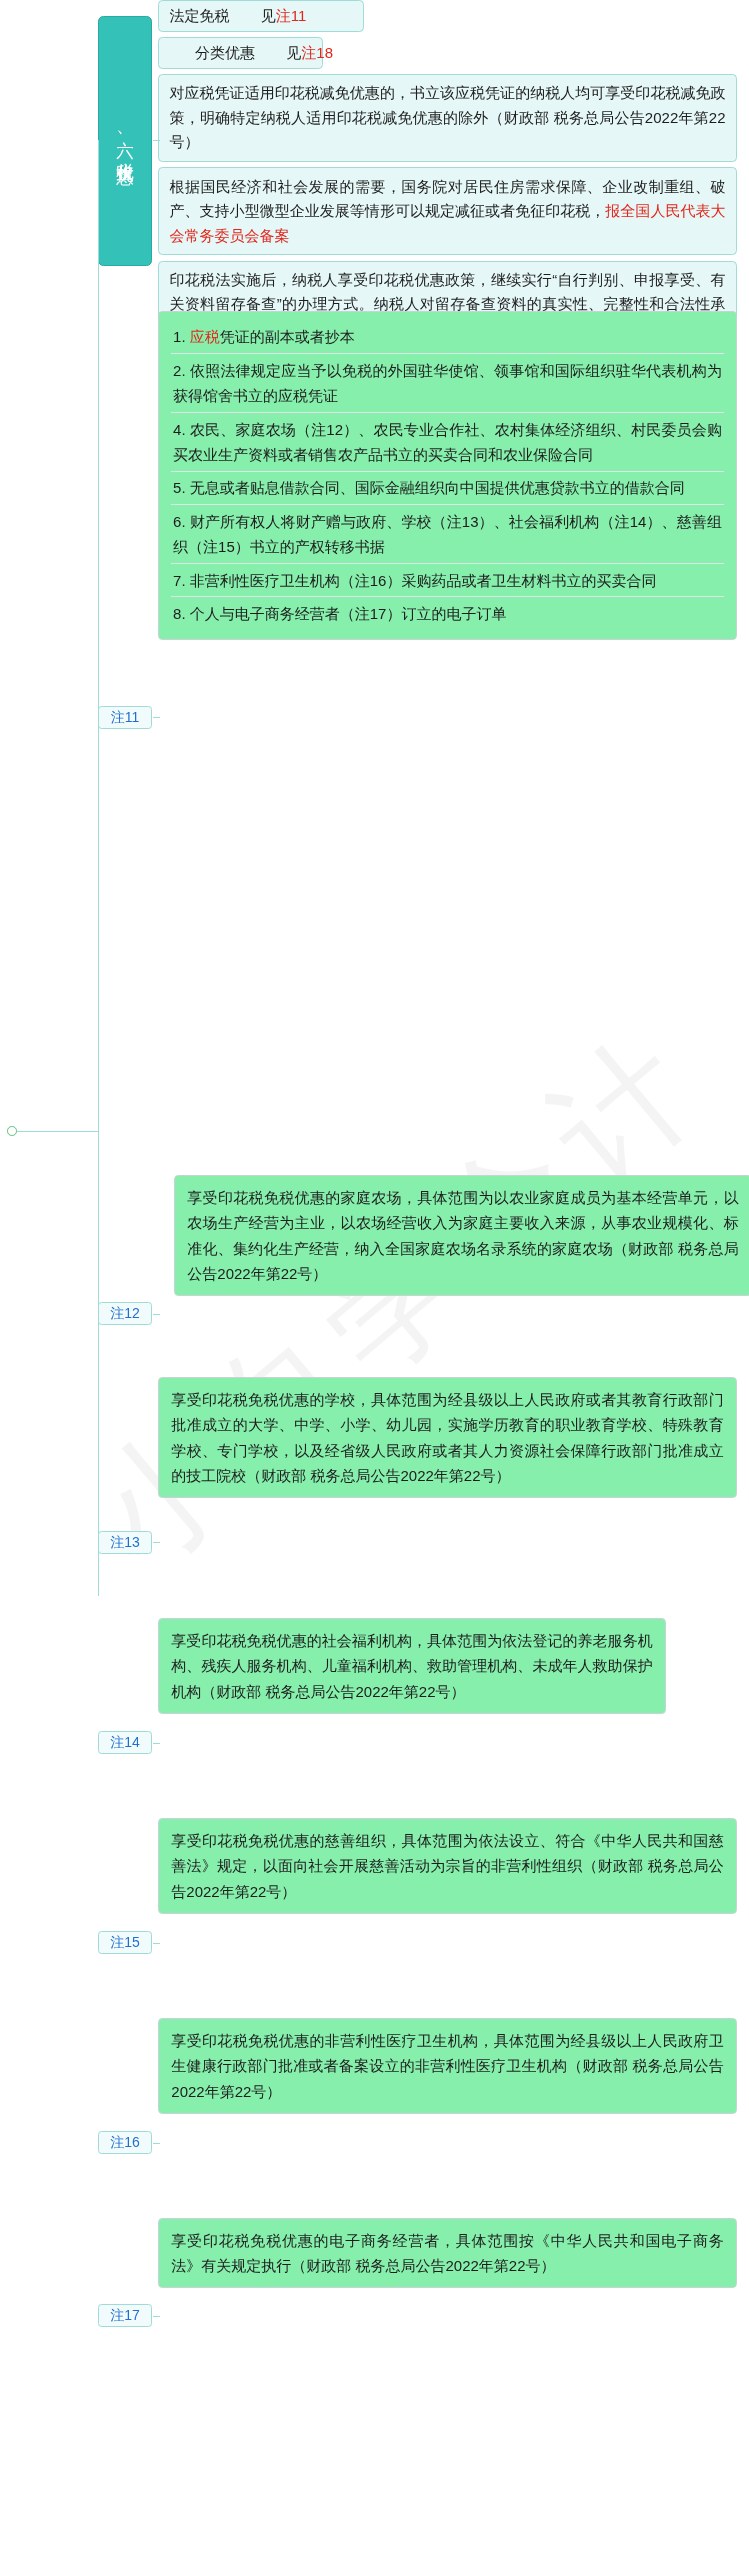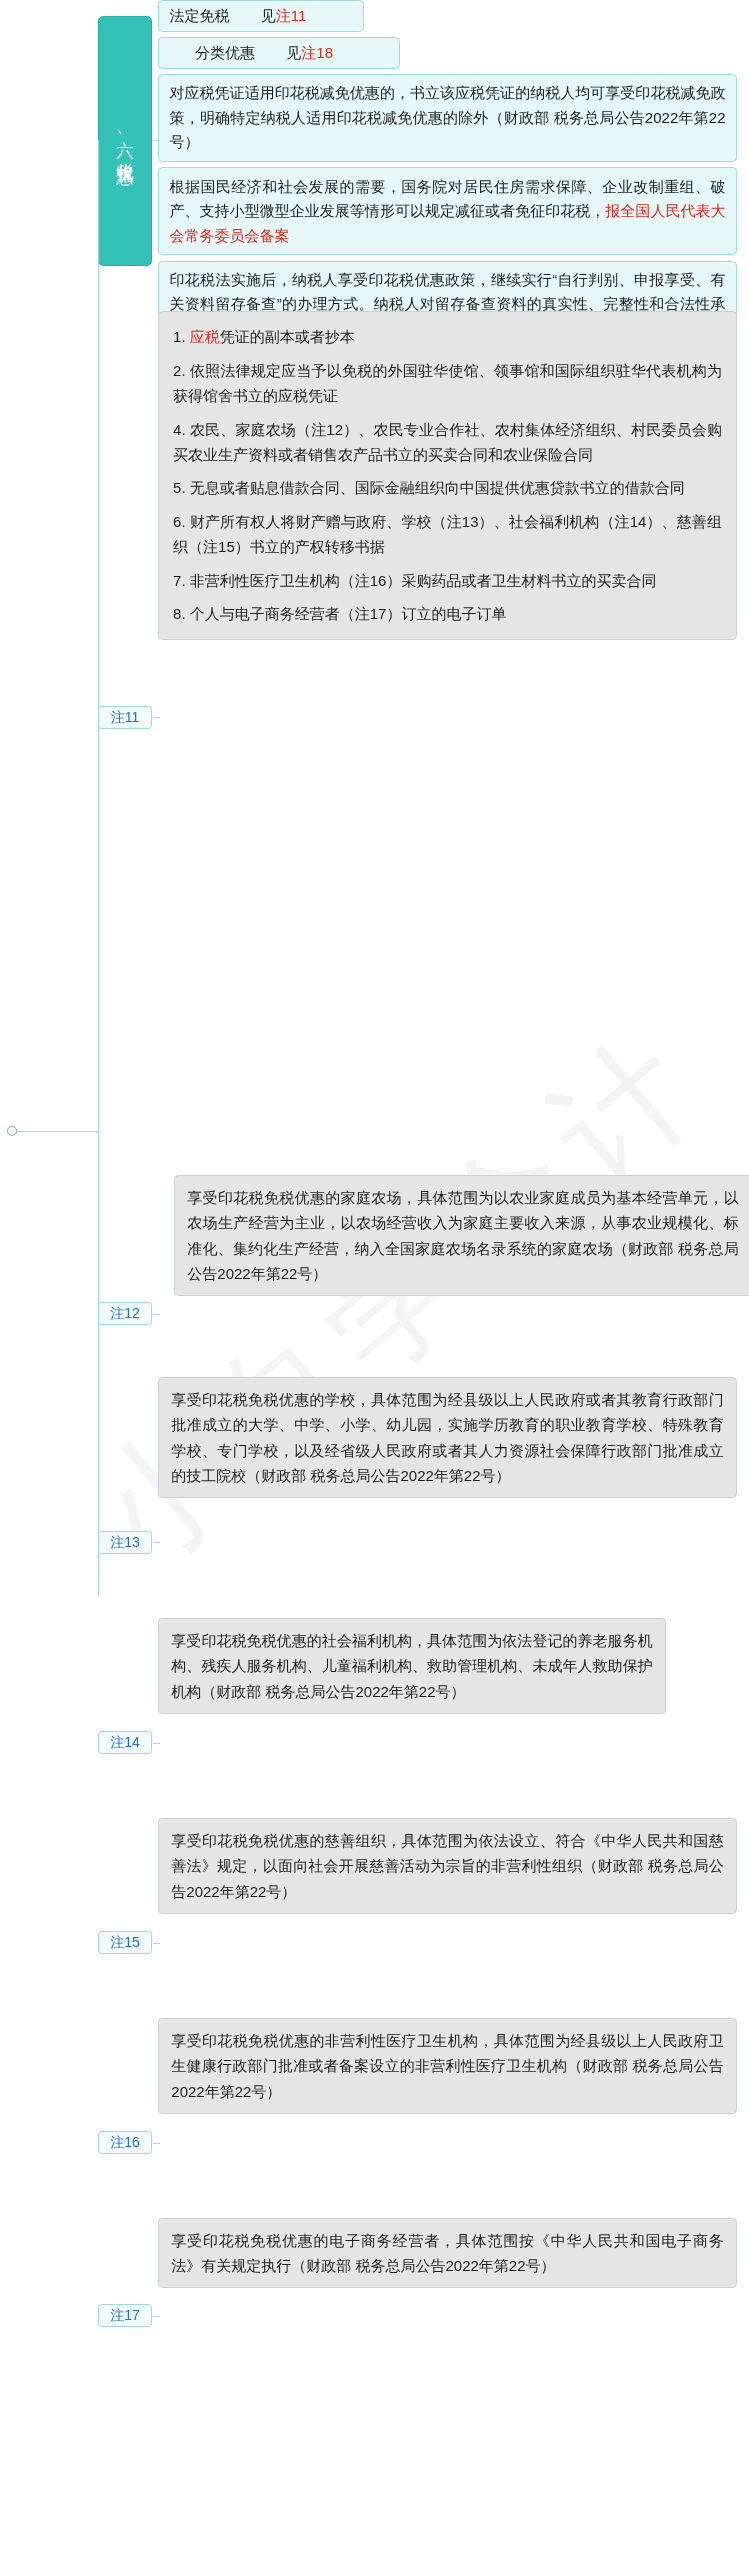--- a/index.html
+++ b/index.html
@@ -101,21 +101,21 @@
     color: #1f6fd0;
     font-size: 14px;
     display: flex;
     align-items: center;
     justify-content: center;
   }
 
   .note-panel {
     position: absolute;
     left: 158px;
-    background: #e5e5e5;
+    background: #86efac;
     border: 0.9px solid #c9d2d6;
     border-radius: 4.4px;
     font-size: 15px;
     line-height: 25.4px;
     color: #1d1d1d;
     padding: 8.8px 12.3px;
     text-align: justify;
   }
 
   .olist { margin: 0; padding: 0; list-style: none; }
@@ -164,21 +164,21 @@
   <div class="top-group">
 
     <div>
       <div class="tbox small" style="display:block; width:206px;">
         <span class="tbox-row">
           <span>法定免税</span>
           <span style="display:inline-block; width:23px;"></span>
           <span>见</span><span class="lnk">注11</span>
         </span>
       </div>
-      <div class="tbox small" style="display:block; width:242px;padding-left:36px;">
+      <div class="tbox small" style="display:block; width:165px;padding-left:36px;">
         <span class="tbox-row">
           <span>分类优惠</span>
           <span style="display:inline-block; width:23px;"></span>
           <span>见</span><span class="lnk">注18</span>
         </span>
       </div>
     </div>
 
     <div class="tbox">对应税凭证适用印花税减免优惠的，书立该应税凭证的纳税人均可享受印花税减免政策，明确特定纳税人适用印花税减免优惠的除外（财政部 税务总局公告2022年第22号）</div>
 

